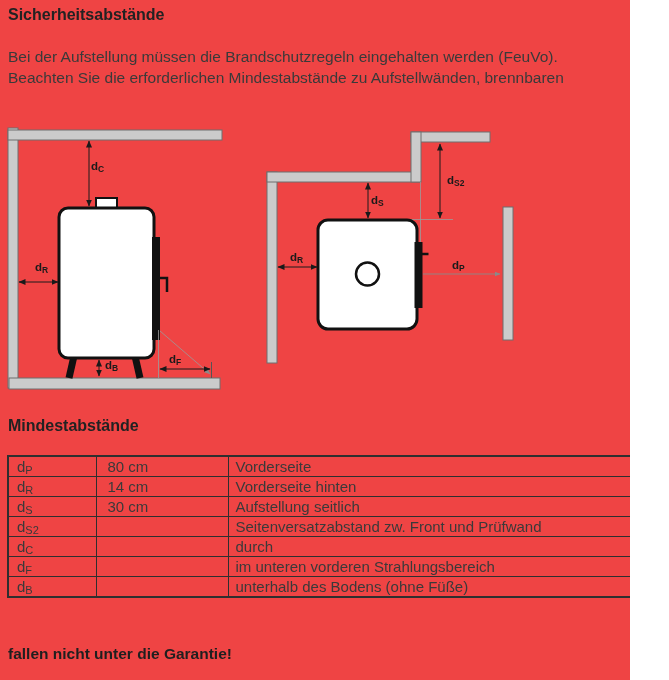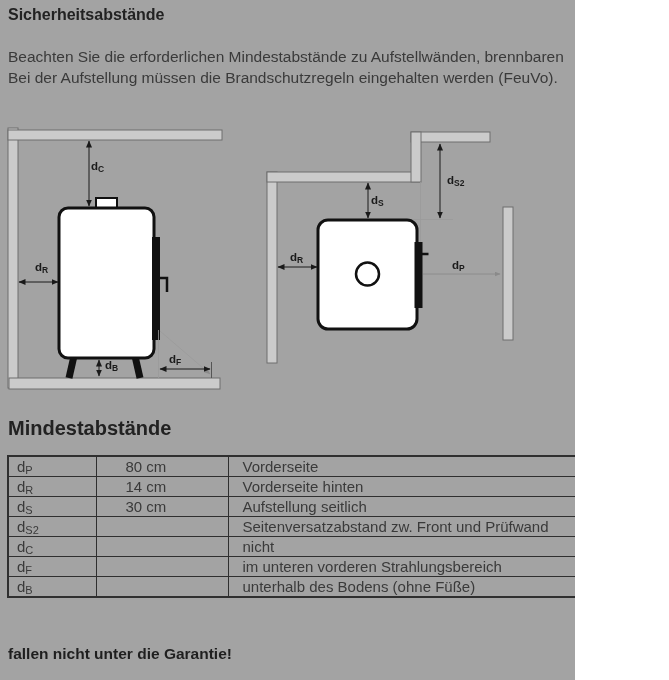--- a/index.html
+++ b/index.html
@@ -1,51 +1,51 @@
 <!DOCTYPE html>
 <html><head>
 <meta charset="utf-8">
 <style>
   html,body{margin:0;padding:0;background:#ffffff;}
   .page{
-    position:relative;width:575px;height:680px;background:#a3a3a3;overflow:hidden;
+    position:relative;width:630px;height:680px;background:#ef4444;overflow:hidden;
     font-family:"Liberation Sans",sans-serif;color:#2b2b2b;
   }
   .title{position:absolute;left:8px;top:6px;margin:0;font-size:16px;font-weight:bold;color:#222;}
   .intro{position:absolute;left:8px;top:46px;font-size:15.5px;line-height:21px;color:#3a3a3a;}
   .diagrams{position:absolute;left:0;top:120px;width:669px;height:292px;}
   .diagrams svg{position:absolute;left:0;top:0;}
   .dlabel{position:absolute;font-weight:bold;font-size:11.5px;line-height:1;color:#1a1a1a;white-space:nowrap;}
   .dlabel .s{font-size:8.5px;vertical-align:-2px;}
-  .sec-heading{position:absolute;left:8px;top:417px;margin:0;font-size:20px;font-weight:bold;color:#222;}
+  .sec-heading{position:absolute;left:8px;top:417px;margin:0;font-size:16px;font-weight:bold;color:#222;}
   table.dist{
     position:absolute;left:7px;top:455px;width:645px;border-collapse:collapse;table-layout:fixed;
     border:2px solid #2f2f2f;
   }
   table.dist td{
     border:1px solid #2f2f2f;font-size:15px;color:#3a3a3a;height:19px;
     padding:0 4px 0 8px;vertical-align:middle;overflow:hidden;white-space:nowrap;
   }
   table.dist col.c1{width:88px;}
   table.dist col.c2{width:132px;}
-  table.dist td.val{padding-left:29px;}
-  table.dist td.desc{padding-left:14px;}
+  table.dist td.val{padding-left:11px;}
+  table.dist td.desc{padding-left:7px;}
   .sym .sub{font-size:11px;vertical-align:-2px;}
   .warning{position:absolute;left:8px;top:644px;font-size:15.5px;font-weight:bold;line-height:19px;color:#1f1f1f;}
 </style>
 </head>
 <body>
 
 <div class="page">
 
   <h1 class="title">Sicherheitsabstände</h1>
 
   <div class="intro">
+    <div>Bei der Aufstellung müssen die Brandschutzregeln eingehalten werden (FeuVo).</div>
     <div>Beachten Sie die erforderlichen Mindestabstände zu Aufstellwänden, brennbaren</div>
-    <div>Bei der Aufstellung müssen die Brandschutzregeln eingehalten werden (FeuVo).</div>
   </div>
 
   <div class="diagrams">
     <svg width="669" height="292" viewBox="0 0 669 292">
       <defs>
         <marker id="ah" markerWidth="8" markerHeight="7" refX="6.5" refY="3" orient="auto-start-reverse" markerUnits="userSpaceOnUse">
           <path d="M0,0 L7,3 L0,6 Z" fill="#1a1a1a"></path>
         </marker>
         <marker id="ahg" markerWidth="7" markerHeight="6" refX="5.5" refY="2.5" orient="auto-start-reverse" markerUnits="userSpaceOnUse">
           <path d="M0,0 L6,2.5 L0,5 Z" fill="#8a8a8a"></path>
@@ -136,21 +136,21 @@
         <td class="desc">Aufstellung seitlich</td>
       </tr>
       <tr>
         <td><span class="sym"><span>d</span><span class="sub">S2</span></span></td>
         <td class="val"></td>
         <td class="desc">Seitenversatzabstand zw. Front und Prüfwand</td>
       </tr>
       <tr>
         <td><span class="sym"><span>d</span><span class="sub">C</span></span></td>
         <td class="val"></td>
-        <td class="desc">nicht</td>
+        <td class="desc">durch</td>
       </tr>
       <tr>
         <td><span class="sym"><span>d</span><span class="sub">F</span></span></td>
         <td class="val"></td>
         <td class="desc">im unteren vorderen Strahlungsbereich</td>
       </tr>
       <tr>
         <td><span class="sym"><span>d</span><span class="sub">B</span></span></td>
         <td class="val"></td>
         <td class="desc">unterhalb des Bodens (ohne Füße)</td>

